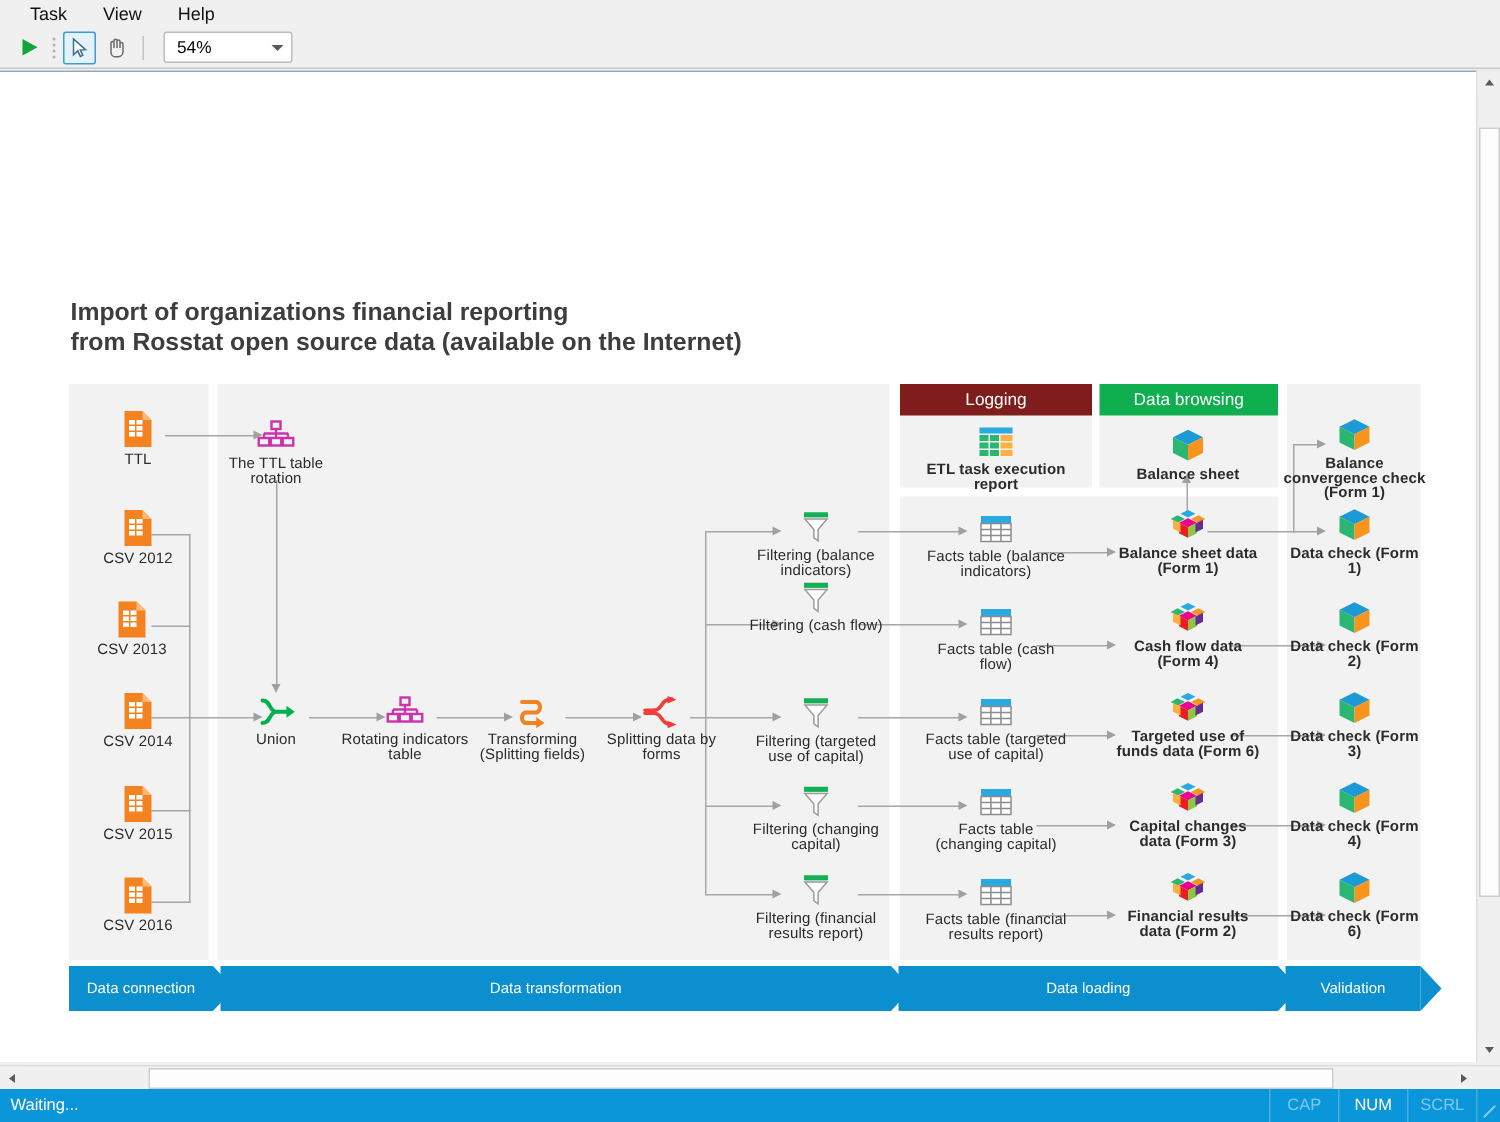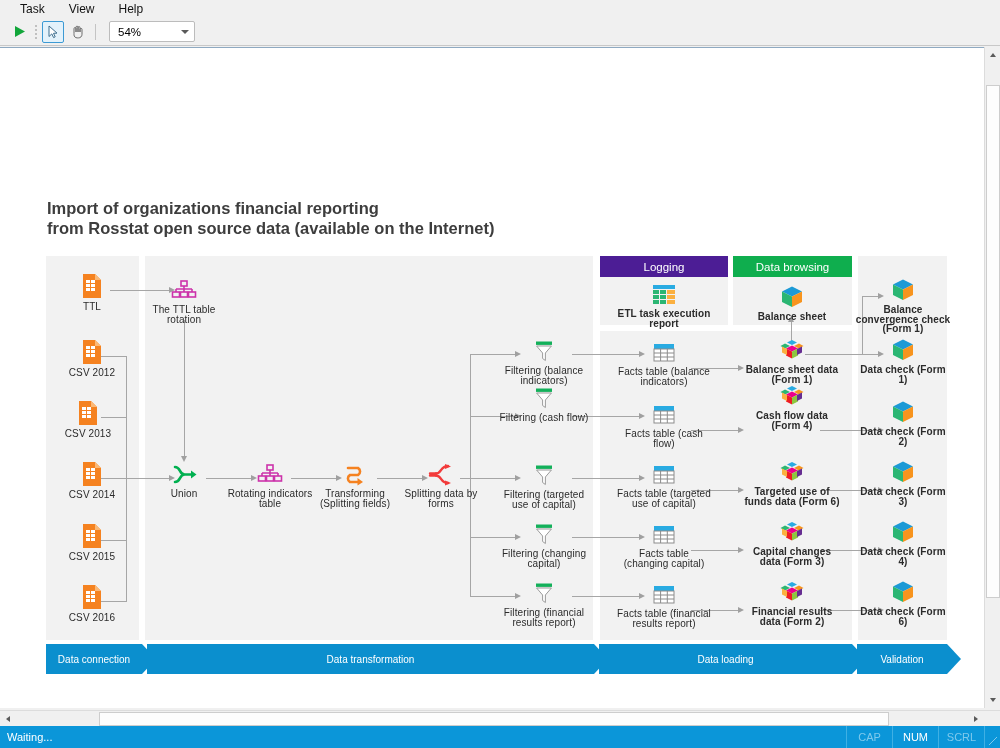--- a/index.html
+++ b/index.html
@@ -49,21 +49,21 @@
   .diagram { position:absolute; left:0; top:0; width:984px; height:484px; }
 
   .title { position:absolute; left:47px; top:150px; width:620px;
            font-size:16.5px; font-weight:bold; color:#3d3d3d; line-height:20px; }
 
   
   .panel { position:absolute; background:#f2f2f2; }
 
   .hdr { position:absolute; height:21px; display:flex; align-items:center;
          justify-content:center; font-size:11.5px; color:#fff; }
-  .hdr.dark { background:#4c1d95; }
+  .hdr.dark { background:#7f1d1d; }
   .hdr.green { background:#0fae4e; }
 
   
   .node { position:absolute; width:96px; text-align:center; }
   .node .lbl { font-size:10px; color:#2b2b2b; line-height:9.5px; margin-top:3px;
                letter-spacing:.1px; }
   .node .lbl.b { font-weight:bold; }
   .node .ic { height:26px; display:flex; align-items:flex-end; justify-content:center; }
 
   
@@ -573,21 +573,21 @@
           <polygon points="19,5.5 23.5,8 19,10.5 14,8" fill="#f7941e"></polygon>
           <polygon points="12,7.5 18,10.5 12,13.5 6,10.5" fill="#ec008c"></polygon>
           <polygon points="6,10.5 12,13.5 12,20.5 6,17.5" fill="#ed1c24"></polygon>
           <polygon points="18,10.5 12,13.5 12,20.5 18,17.5" fill="#8dc63f"></polygon>
           <polygon points="2,8.5 7,11 7,17 2,14.5" fill="#fbb040"></polygon>
           <polygon points="22,8.5 17,11 17,17 22,14.5" fill="#662d91"></polygon>
         </svg>
       </div>
       <div class="lbl b">Balance sheet data (Form 1)</div>
     </div>
-    <div class="node" style="left:744px; top:334px;text-align:center;">
+    <div class="node" style="left:744px; top:350px;text-align:center;">
       <div class="ic">
         <svg width="24" height="24" viewBox="0 0 24 24">
           <polygon points="12,2 17,4.5 12,7 7,4.5" fill="#29abe2"></polygon>
           <polygon points="5,5.5 10,8 5,10.5 0.5,8" fill="#2bb673"></polygon>
           <polygon points="19,5.5 23.5,8 19,10.5 14,8" fill="#f7941e"></polygon>
           <polygon points="12,7.5 18,10.5 12,13.5 6,10.5" fill="#ec008c"></polygon>
           <polygon points="6,10.5 12,13.5 12,20.5 6,17.5" fill="#ed1c24"></polygon>
           <polygon points="18,10.5 12,13.5 12,20.5 18,17.5" fill="#8dc63f"></polygon>
           <polygon points="2,8.5 7,11 7,17 2,14.5" fill="#fbb040"></polygon>
           <polygon points="22,8.5 17,11 17,17 22,14.5" fill="#662d91"></polygon>

